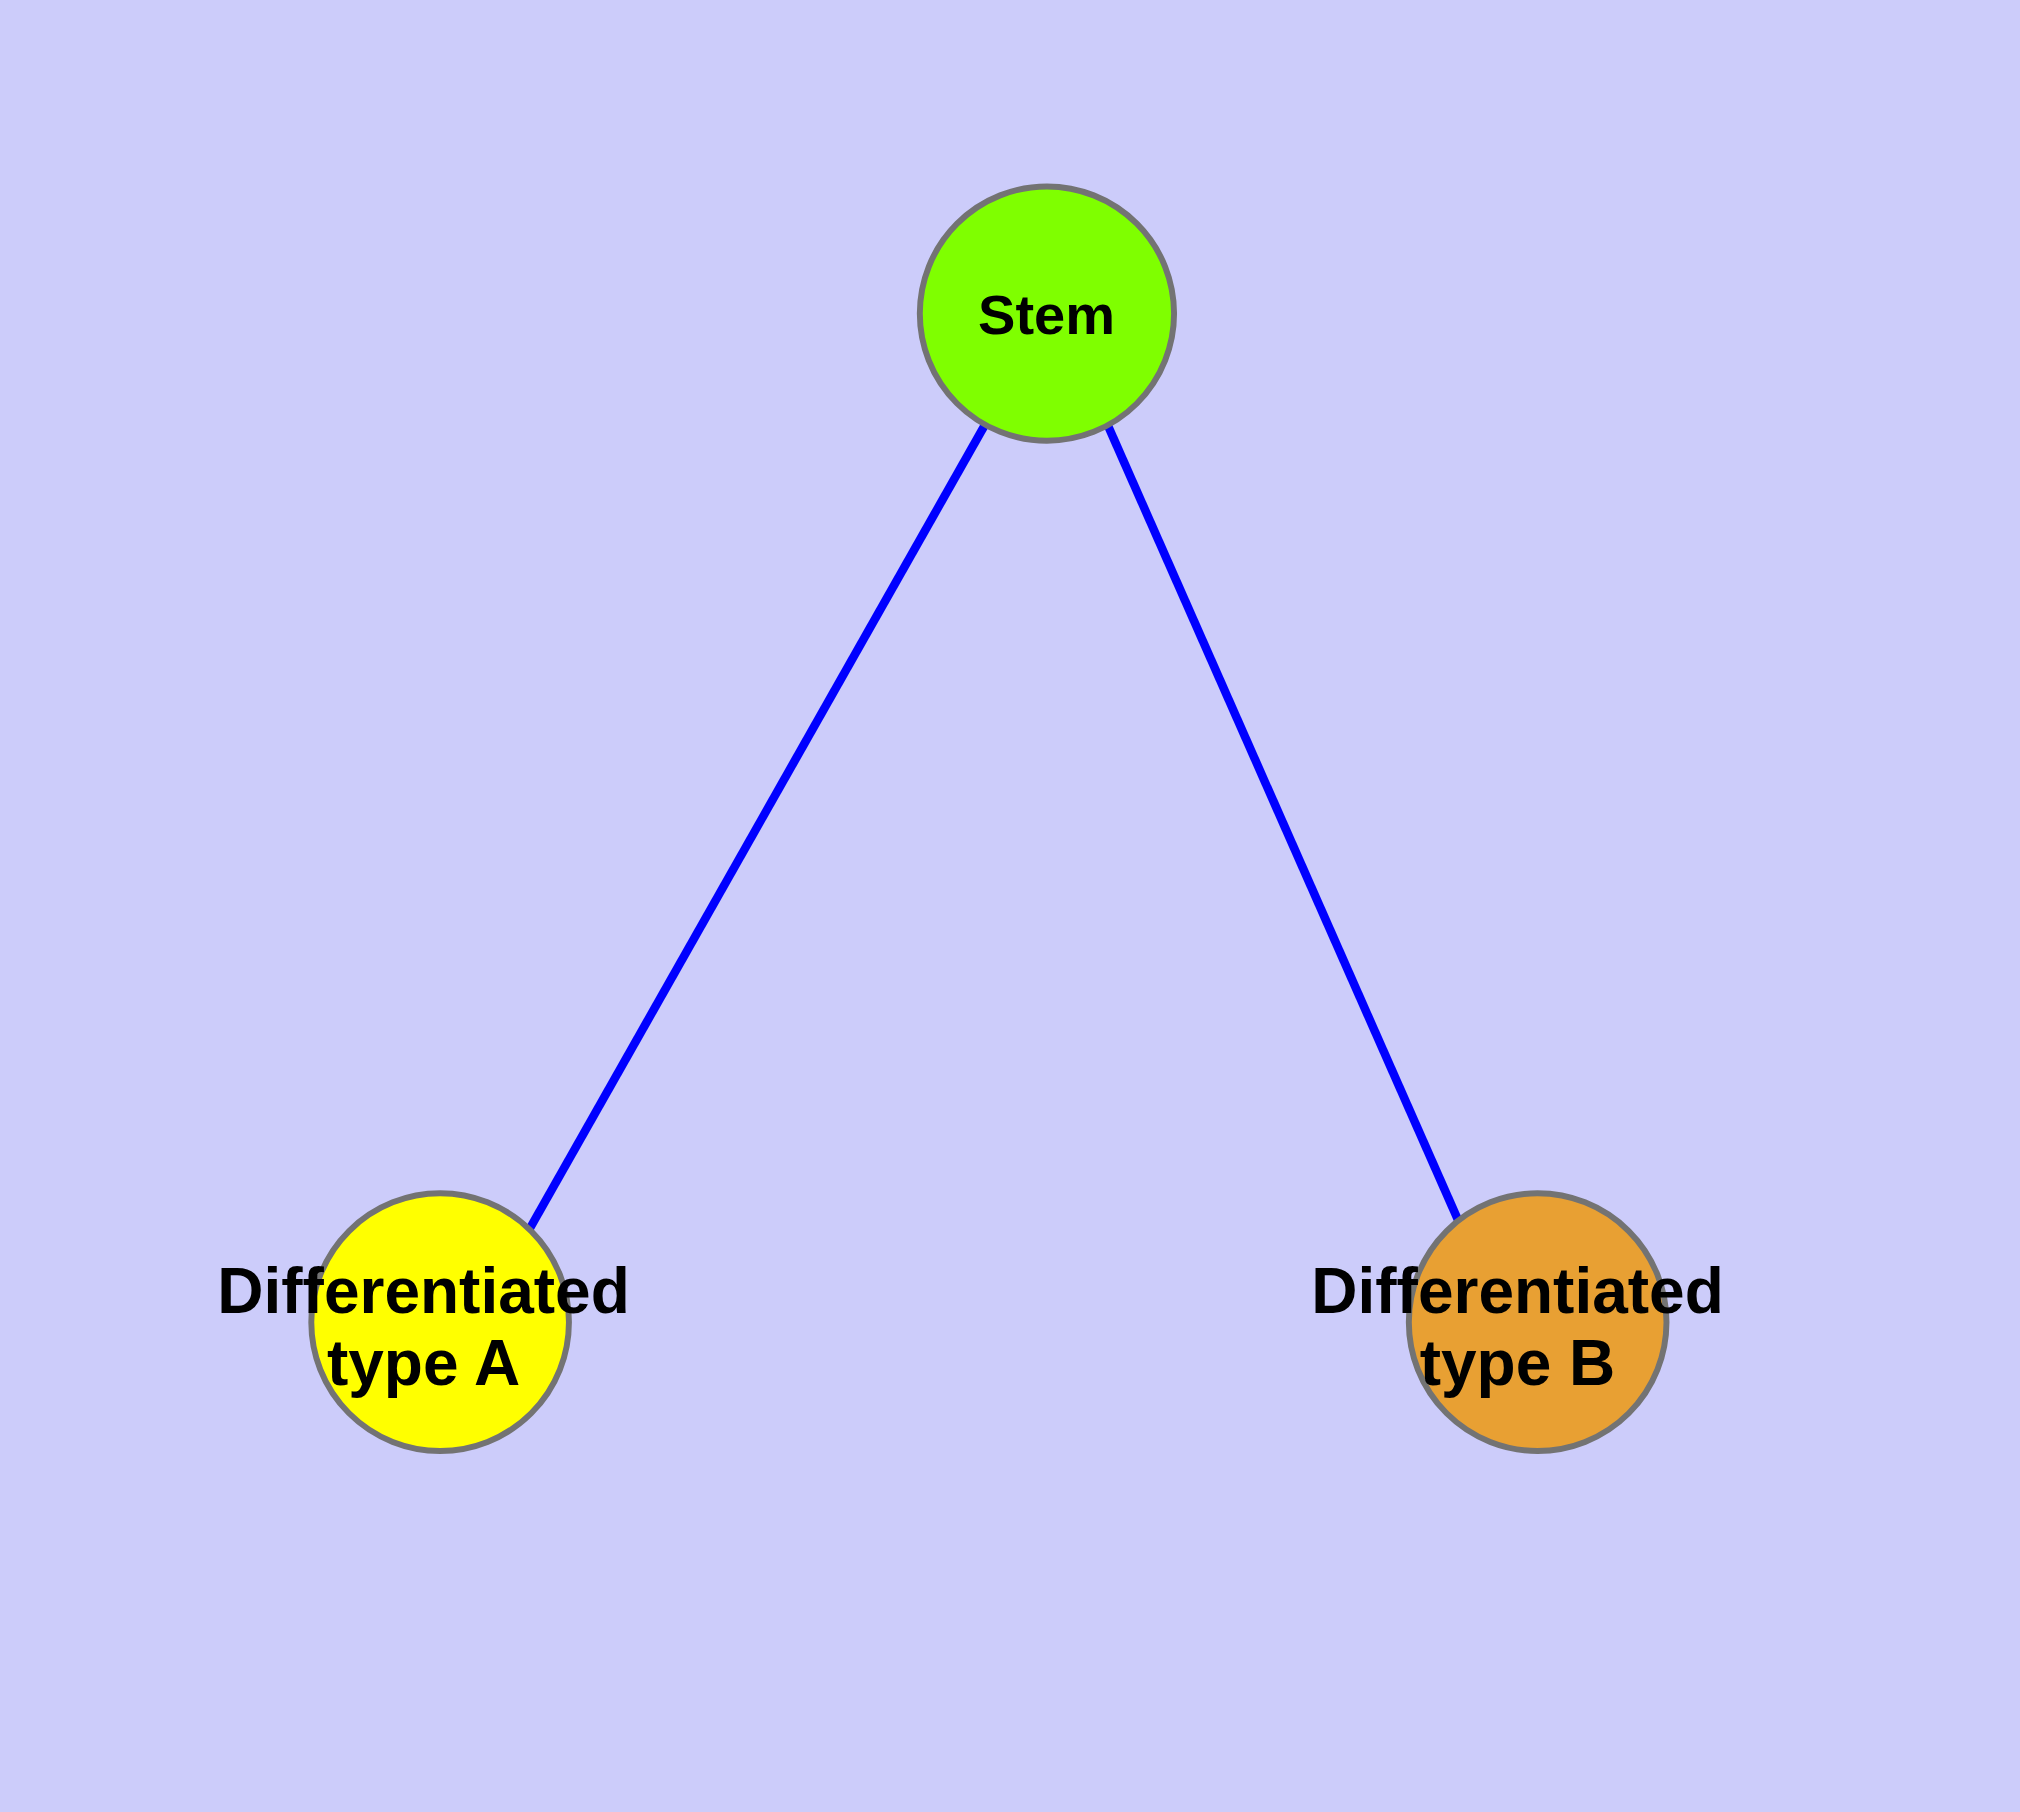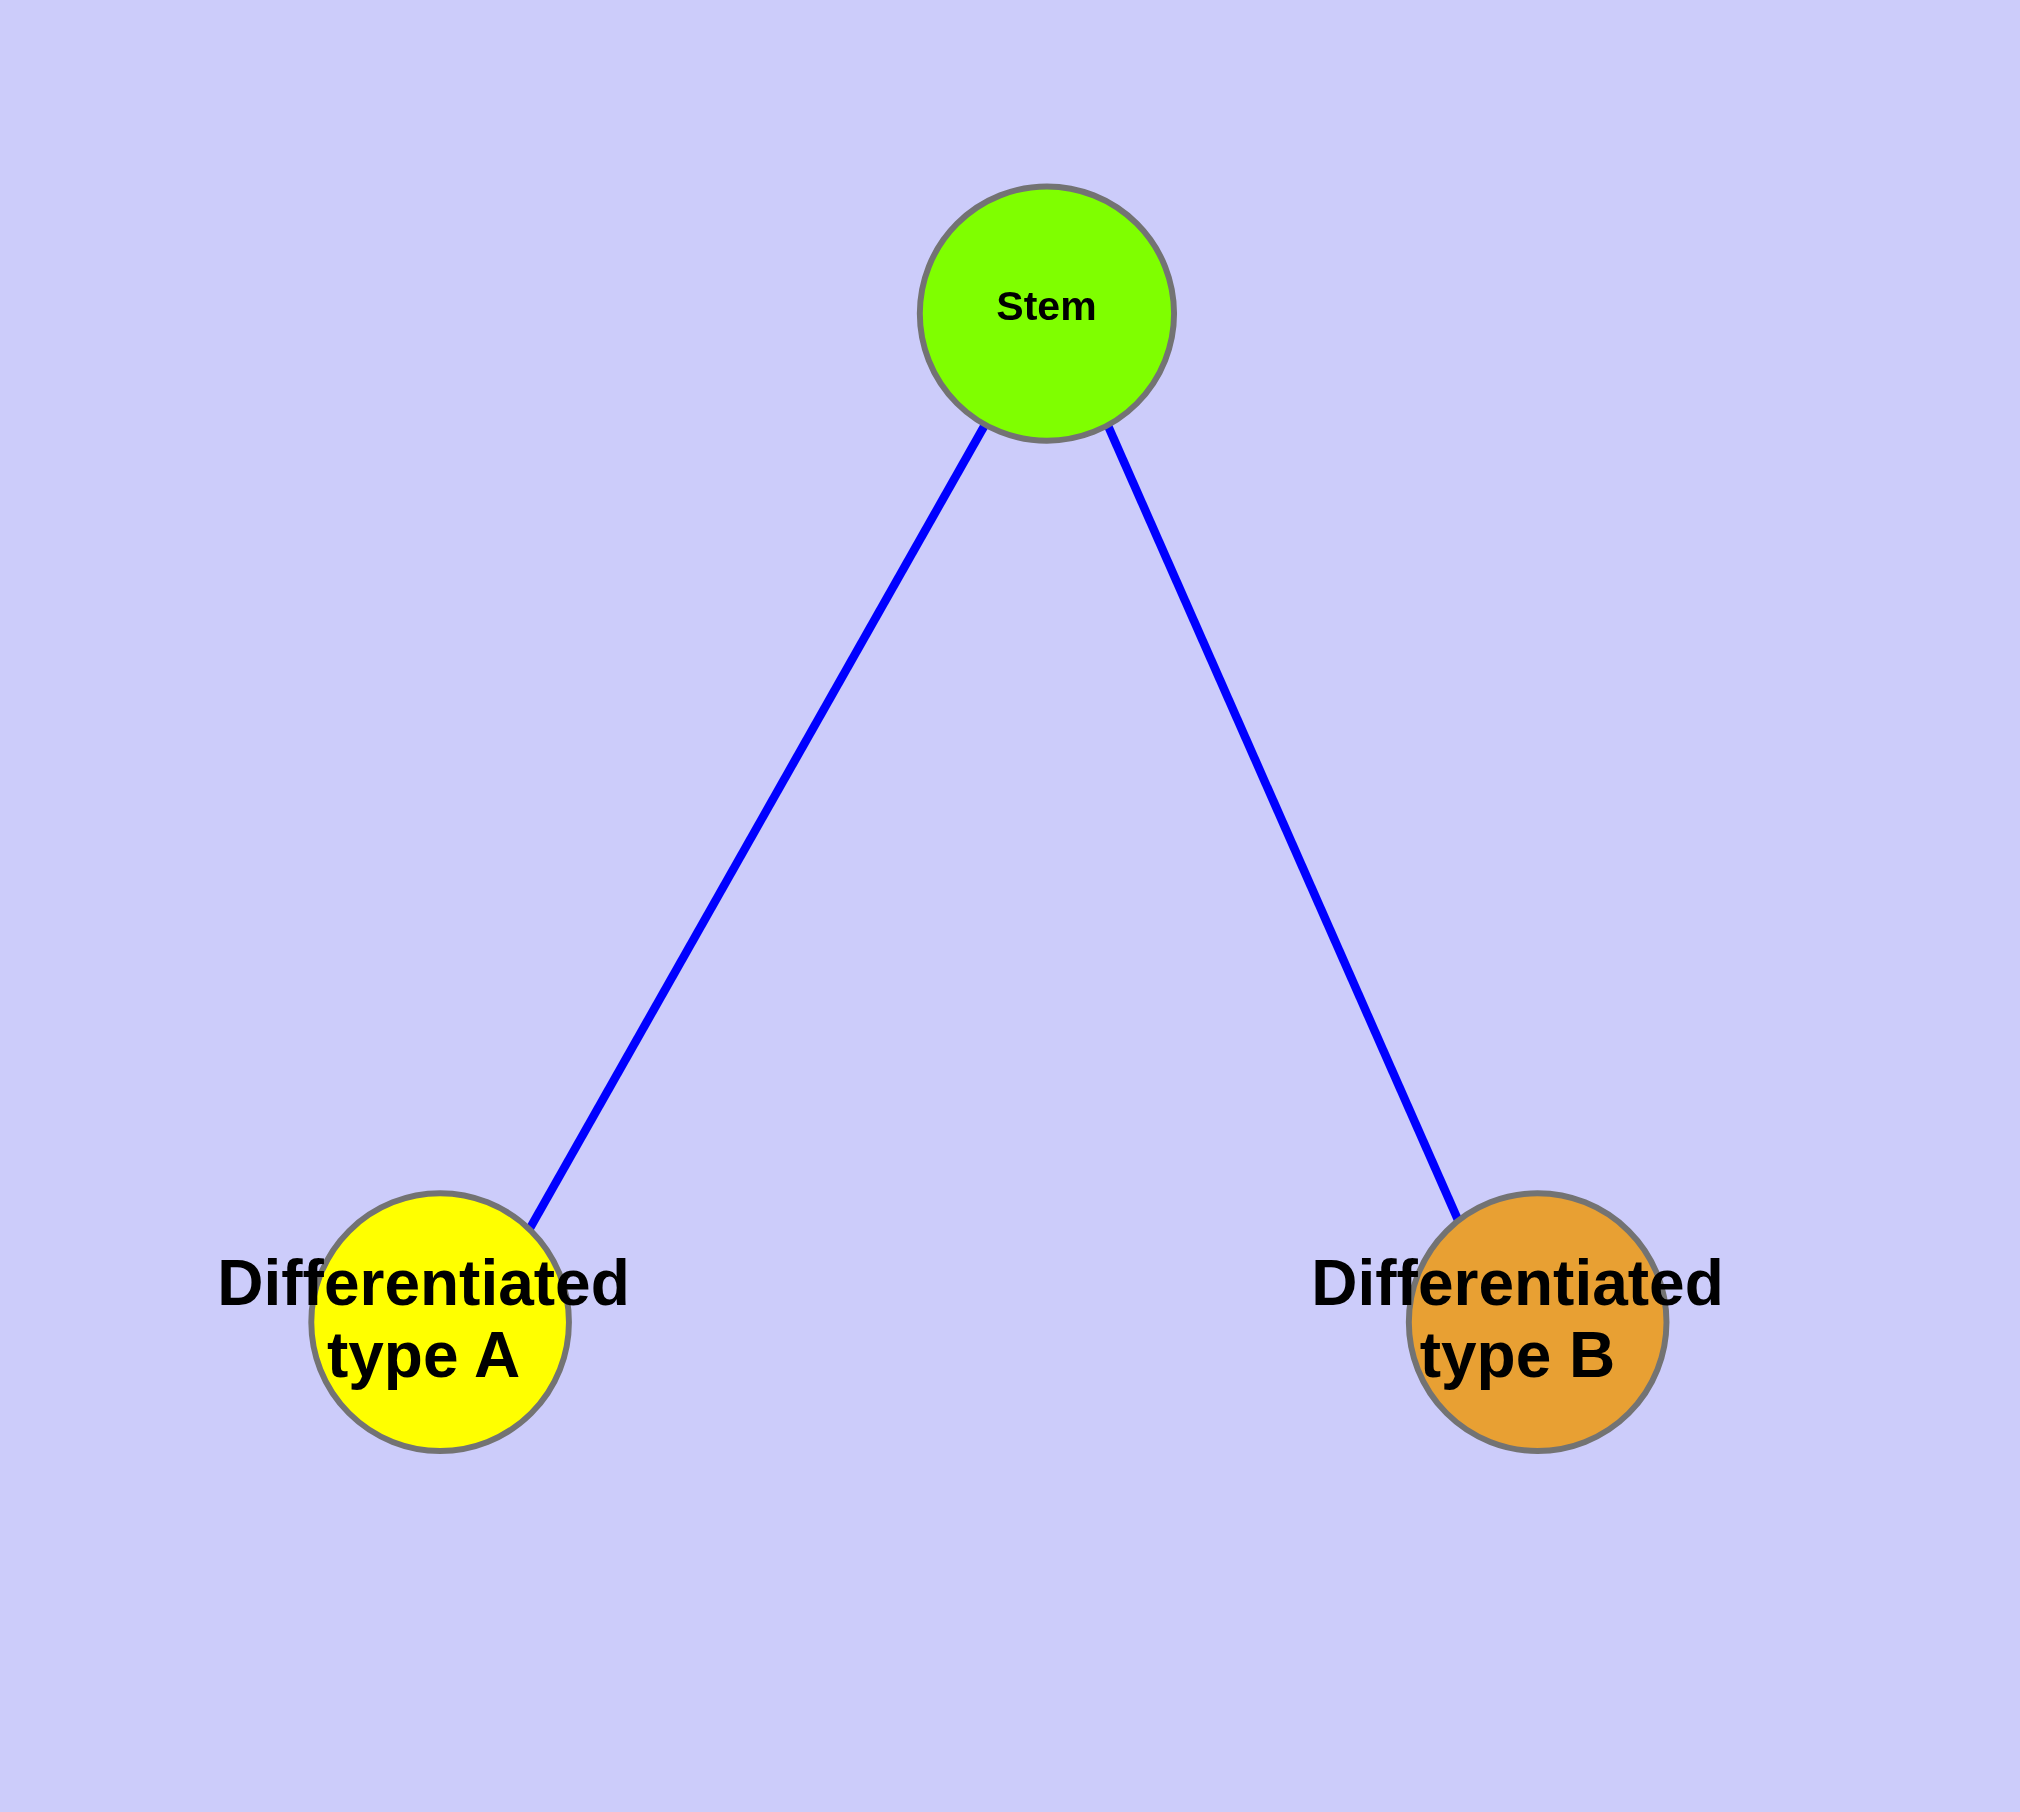--- a/index.html
+++ b/index.html
@@ -36,20 +36,21 @@
     pointer-events: none;
     z-index: 5;
   }
   .node-label-stem {
     font-size: 53px;
     width: 509px;
   }
   .node-label-diff {
     font-size: 64px;
     width: 763px;
+    margin-top: 8px;
   }
 </style>
 </head>
 <body>
 
 <div id="graph-canvas" style="background: rgb(204, 204, 250);">
 
   <svg id="graph-svg" viewBox="0 0 2384 2138" xmlns="http://www.w3.org/2000/svg">
 
     <g>
@@ -57,21 +58,21 @@
       <line stroke="#0000ff" stroke-width="10" stroke-linecap="butt" x1="1306" y1="500" x2="1722" y2="1444"></line>
     </g>
 
     <g>
       <circle cx="1235" cy="370" r="150" fill="#7fff00" stroke="#737373" stroke-width="7"></circle>
       <circle cx="519" cy="1560" r="152" fill="#ffff00" stroke="#737373" stroke-width="7"></circle>
       <circle cx="1814" cy="1560" r="152" fill="#e8a033" stroke="#737373" stroke-width="7"></circle>
     </g>
   </svg>
 
-  <div class="node-label node-label-stem" style="font-size: 41px; left: 792px; top: 284px;">Stem</div>
+  <div class="node-label node-label-stem" style="font-size: 56px; left: 792px; top: 284px;">Stem</div>
 
   <div class="node-label node-label-diff" style="font-size: 64px; left: 42px; top: 1248px;">Differentiated
 type A</div>
 
   <div class="node-label node-label-diff" style="font-size: 64px; left: 1136px; top: 1248px;">Differentiated
 type B</div>
 
 </div>
 
 

